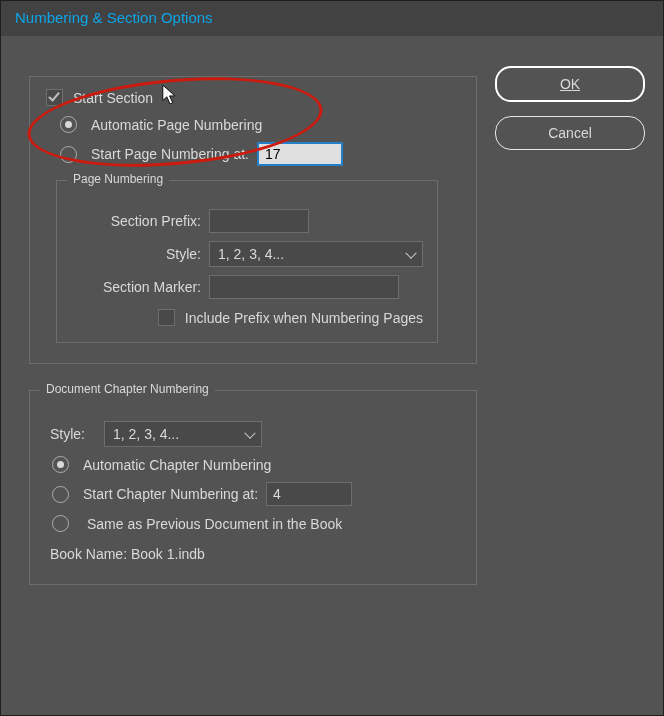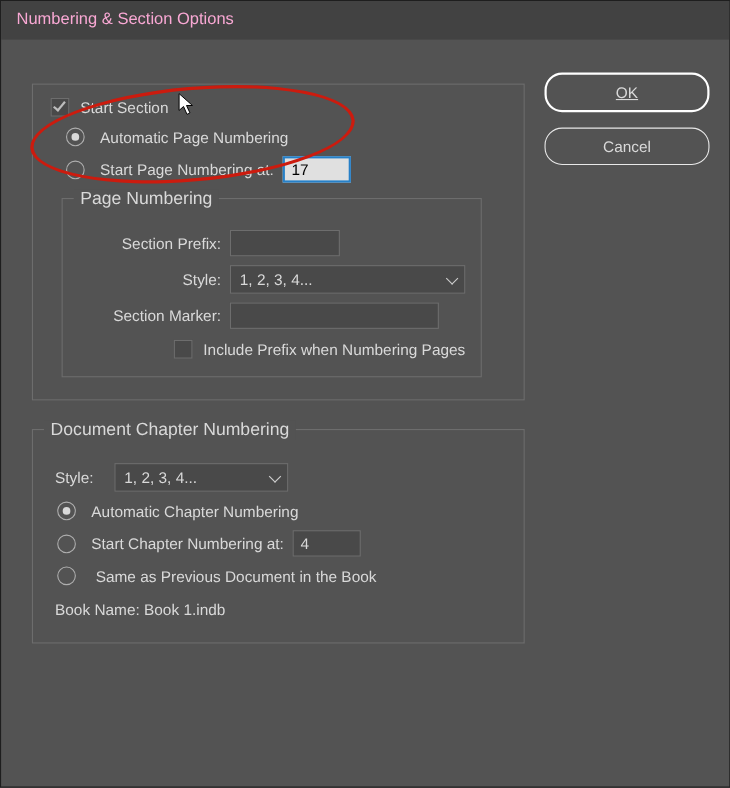--- a/index.html
+++ b/index.html
@@ -20,21 +20,21 @@
     font-family:"Segoe UI",Tahoma,Arial,sans-serif;
     font-size:14px;color:var(--text);
     box-sizing:border-box;
     border:1px solid #1e1e1e;
     position:relative;overflow:hidden;
   }
   .titlebar{
     background:var(--bg-title);
     padding:8px 14px 10px;
     font-size:15px;
-    color:#f9a8d4;
+    color:#0ea5e9;
   }
   .content{
     display:flex;gap:18px;
     padding:22px 18px 20px 28px;
   }
   .left{flex:1;}
   .right{width:160px;display:flex;flex-direction:column;gap:14px;padding-top:8px;}
 
   
   .pill-btn{
@@ -72,36 +72,36 @@
   }
   .row-radio{display:flex;align-items:center;margin:9px 0 9px 20px;gap:0;}
 
   
   .fs{
     border:1px solid var(--border);
     margin-top:18px;padding:12px 6px 18px 16px;position:relative;
   }
   .fs-title{
     position:absolute;top:-9px;left:10px;background:var(--bg);
-    padding:0 6px;color:var(--text);font-size:16px;
+    padding:0 6px;color:var(--text);font-size:12px;
   }
   .fs.outer{padding:10px 32px 20px 10px;}
   .fs.inner{margin:14px 6px 0 16px;padding:20px 14px 16px 14px;}
 
   .form-row{display:flex;align-items:center;margin:8px 0;}
   .form-row label{flex:0 0 130px;text-align:right;margin-right:8px;}
   .form-row.left-label label{flex:0 0 46px;text-align:left;margin-left:4px;}
 
   .txt{
     height:24px;background:var(--input-bg);color:var(--text);
     border:1px solid var(--border);padding:0 6px;font-size:14px;
     box-sizing:border-box;
   }
   .txt.wide{width:190px;}
-  .txt.num{width:62px;}
+  .txt.num{width:86px;}
   .txt.focused{
     background:var(--focus-bg);color:#000;border:2px solid var(--focus-border);
   }
 
   .sel{
     height:26px;background:var(--input-bg);color:var(--text);
     border:1px solid var(--border);padding:0 24px 0 8px;
     position:relative;display:flex;align-items:center;min-width:180px;
     box-sizing:border-box;
   }

